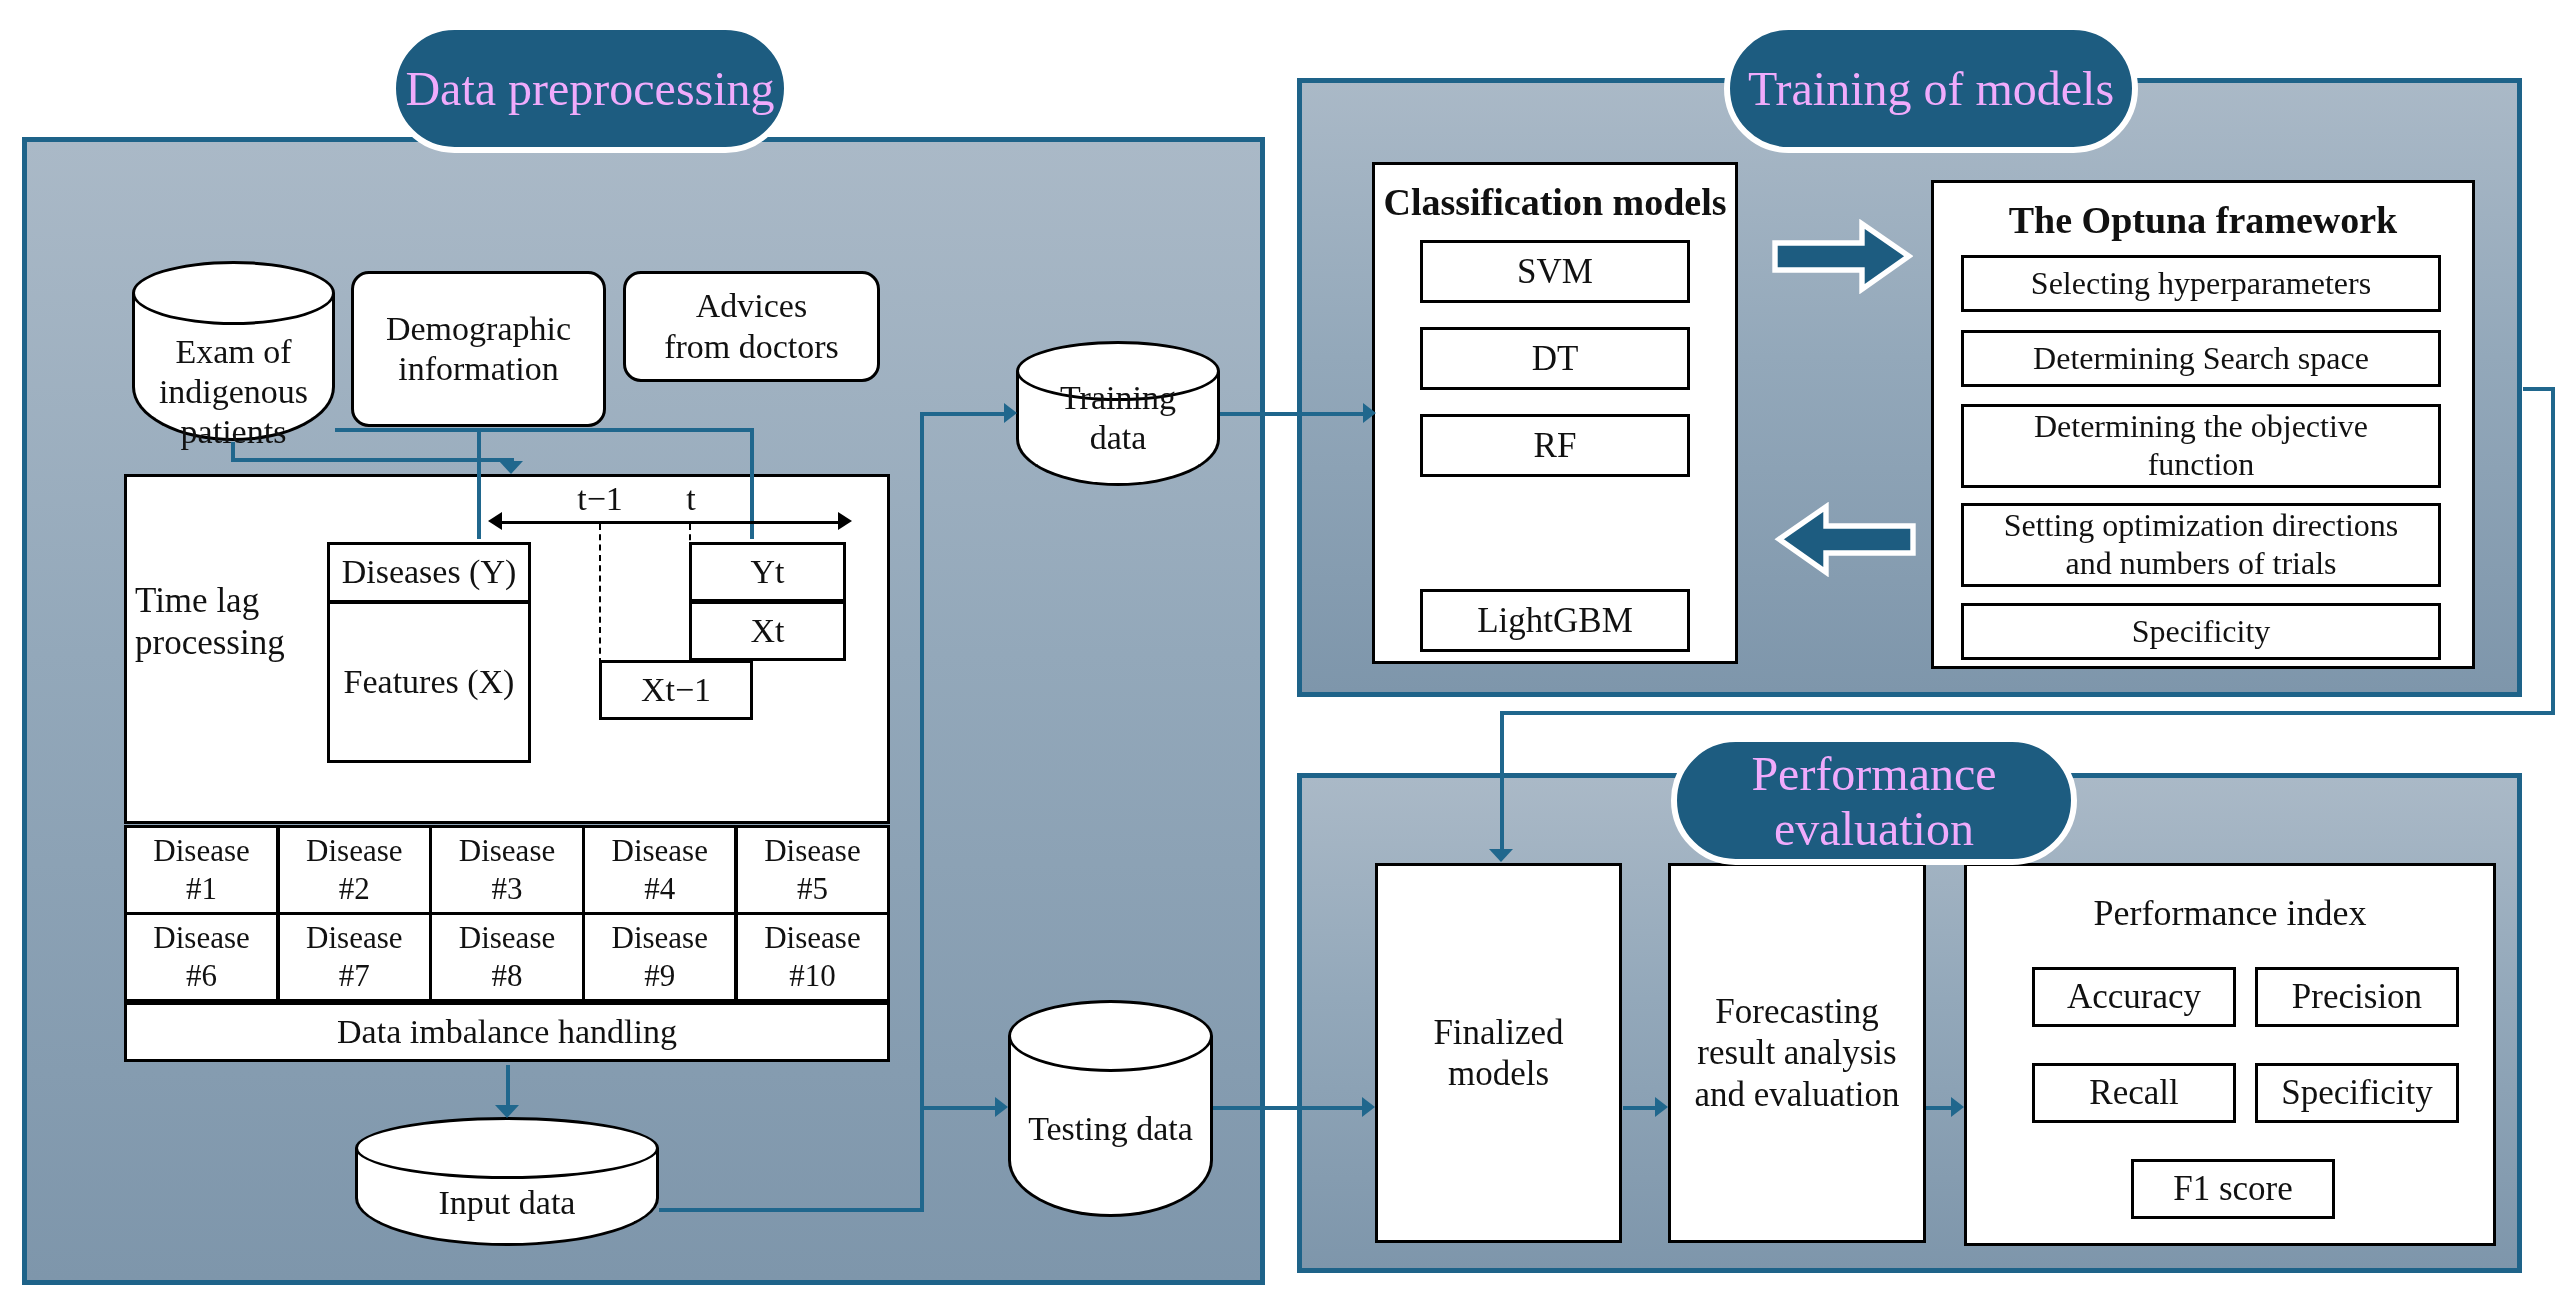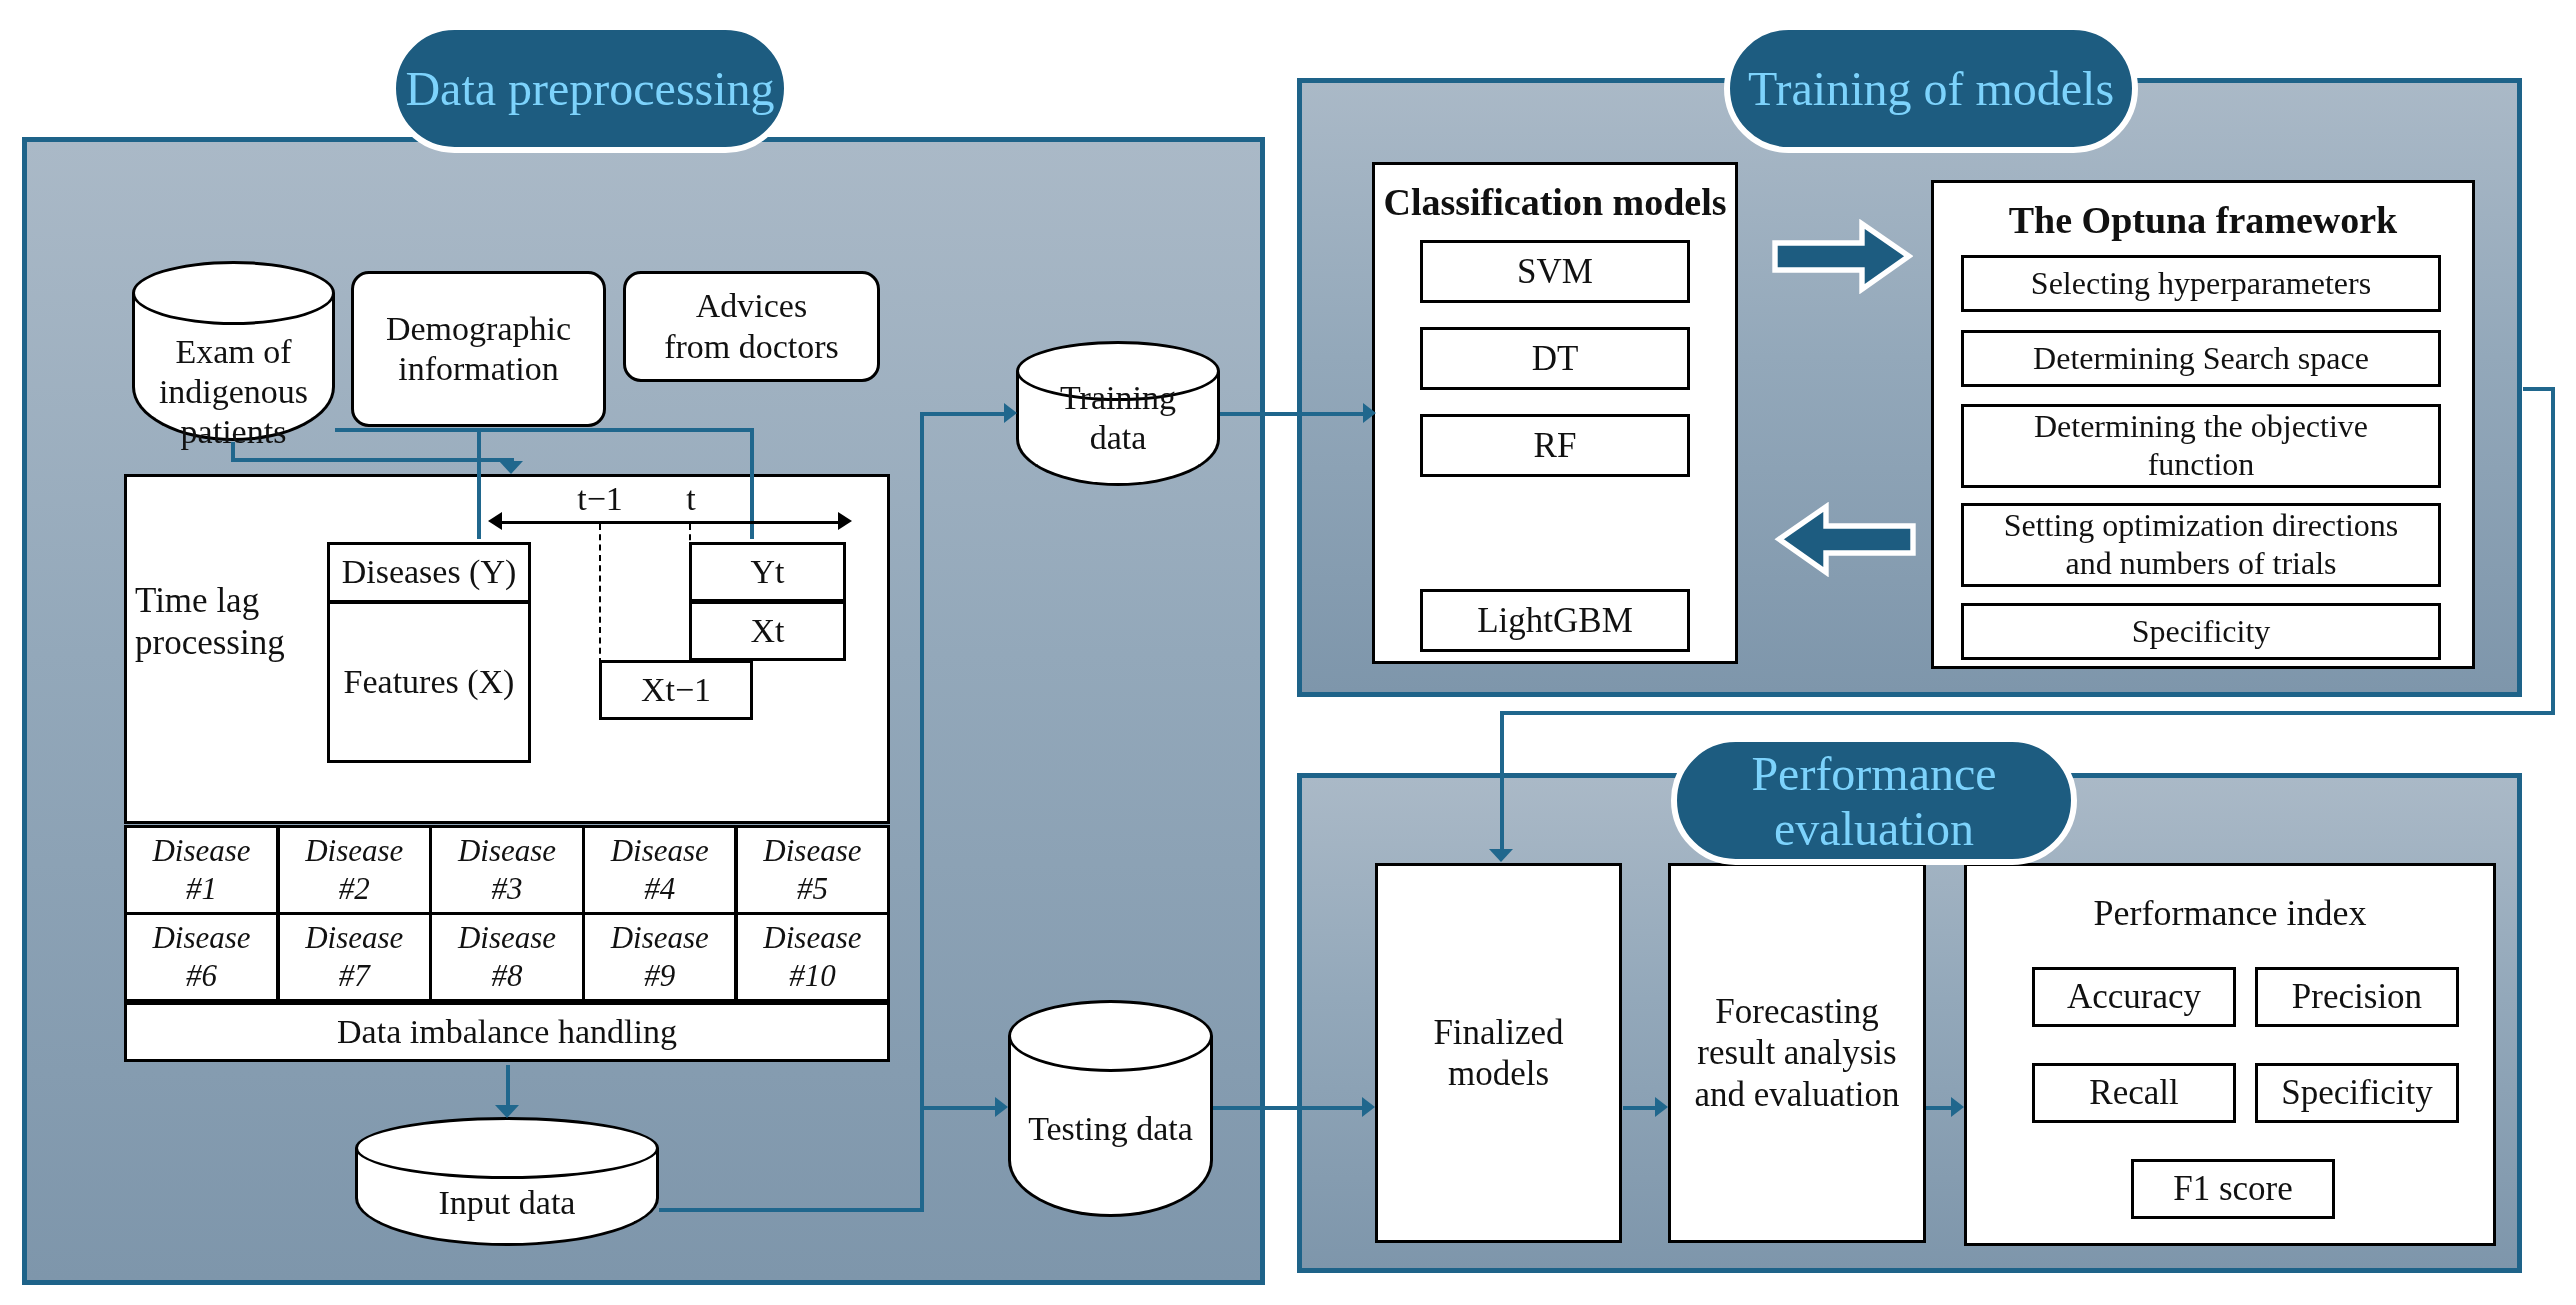--- a/index.html
+++ b/index.html
@@ -3,21 +3,21 @@
 <meta charset="utf-8">
 <style>
   html,body{margin:0;padding:0;background:#fff;}
   .canvas{position:relative;width:2576px;height:1305px;background:#ffffff;
           font-family:"Liberation Serif", serif;color:#111;overflow:hidden;}
 
   .panel{position:absolute;box-sizing:border-box;border:5.4px solid #1e6389;
          background:linear-gradient(180deg,#aab9c7 0%,#93a8ba 45%,#7e96ab 100%);z-index:1;}
 
   .pill{position:absolute;box-sizing:border-box;background:#1d5c80;border:6px solid #ffffff;
-        border-radius:120px;color:#7dd3fc;display:flex;align-items:center;justify-content:center;
+        border-radius:120px;color:#f0abfc;display:flex;align-items:center;justify-content:center;
         font-size:48px;z-index:6;text-align:center;}
 
   .box{position:absolute;box-sizing:border-box;background:#ffffff;border:3.6px solid #000;
        display:flex;align-items:center;justify-content:center;text-align:center;
        font-size:34px;line-height:1.18;z-index:3;}
   .rbox{border-radius:18px;}
   .bold{font-weight:bold;}
 
   .hline,.vline{position:absolute;background:#20678d;z-index:4;}
   .blackline{position:absolute;background:#000;z-index:4;}
@@ -37,21 +37,21 @@
                 border:3.6px solid #000;border-radius:50%;z-index:2;}
   .cyl .cyl-body{position:absolute;left:0;right:0;bottom:0;box-sizing:border-box;background:#fff;
                  border:3.6px solid #000;border-top:none;z-index:1;}
   .cyl .cyl-label{position:absolute;left:0;right:0;text-align:center;font-size:34px;
                   line-height:1.17;z-index:3;}
 
   .dtable{position:absolute;box-sizing:border-box;border:3.6px solid #000;background:#000;
           display:grid;grid-template-rows:1fr 1fr;grid-template-columns:repeat(5,1fr);
           gap:3.6px;z-index:3;}
   .dtable .cell{background:#fff;display:flex;align-items:center;justify-content:center;
-                text-align:center;font-size:31px;line-height:1.22;padding:0 12px;font-style:italic;}
+                text-align:center;font-size:31px;line-height:1.22;padding:0 12px;}
 
   .blockarrow{position:absolute;z-index:4;}
   .txt{position:absolute;z-index:4;text-align:center;}
 </style>
 </head>
 <body>
 
 <div class="canvas">
 
   <div class="panel" style="left:21.6px;top:137px;width:1243px;height:1148px;"></div>

